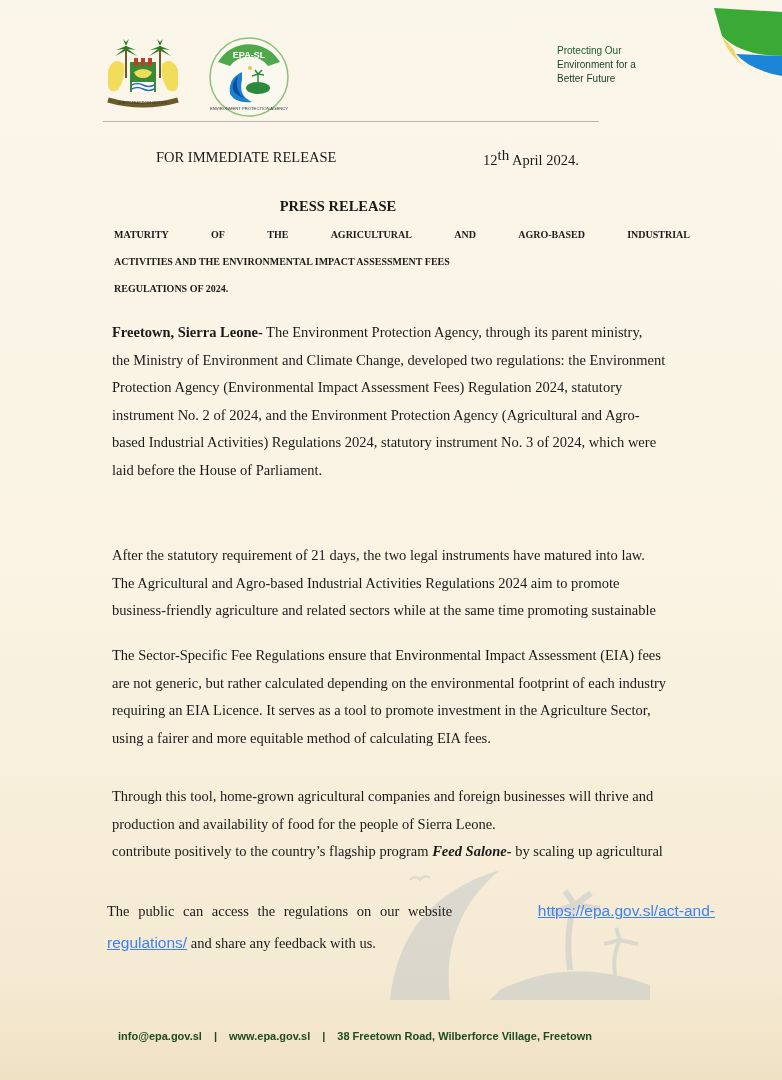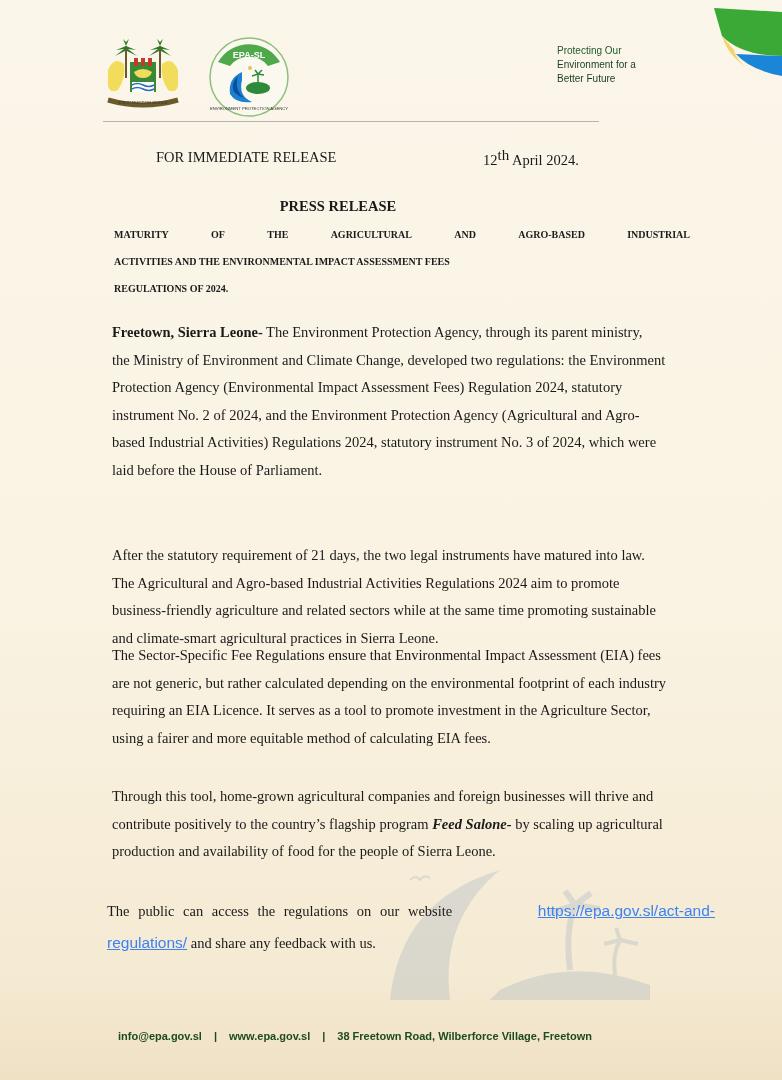--- a/index.html
+++ b/index.html
@@ -119,34 +119,33 @@
   <span class="line">Protection Agency (Environmental Impact Assessment Fees) Regulation 2024, statutory</span>
   <span class="line">instrument No. 2 of 2024, and the Environment Protection Agency (Agricultural and Agro-</span>
   <span class="line">based Industrial Activities) Regulations 2024, statutory instrument No. 3 of 2024, which were</span>
   <span class="line">laid before the House of Parliament.</span>
 </div>
 
 <div id="p2" class="abs para">
   <span class="line">After the statutory requirement of 21 days, the two legal instruments have matured into law.</span>
   <span class="line">The Agricultural and Agro-based Industrial Activities Regulations 2024 aim to promote</span>
   <span class="line">business-friendly agriculture and related sectors while at the same time promoting sustainable</span>
-  <span class="line">and climate-smart agricultural practices in Sierra Leone.</span>
 </div>
 
 <div id="p3" class="abs para">
   <span class="line">The Sector-Specific Fee Regulations ensure that Environmental Impact Assessment (EIA) fees</span>
   <span class="line">are not generic, but rather calculated depending on the environmental footprint of each industry</span>
   <span class="line">requiring an EIA Licence. It serves as a tool to promote investment in the Agriculture Sector,</span>
   <span class="line">using a fairer and more equitable method of calculating EIA fees.</span>
 </div>
 
 <div id="p4" class="abs para">
   <span class="line"> Through this tool, home-grown agricultural companies and foreign businesses will thrive and</span>
+  <span class="line">production and availability of food for the people of Sierra Leone.</span>
   <span class="line"><span>contribute positively to the country’s flagship program </span><span class="ital-bold">Feed Salone-</span><span> by scaling up agricultural</span></span>
-  <span class="line">production and availability of food for the people of Sierra Leone.</span>
 </div>
 
 <svg id="watermark" class="abs" viewBox="0 0 300 140">
   <path d="M20 140 Q30 40 130 10 Q70 60 80 140 Z" fill="#7f98b8"></path>
   <path d="M130 130 Q200 95 280 125 L280 140 L120 140 Z" fill="#7f98b8"></path>
   <path d="M200 110 Q195 70 205 45 M205 45 l-25 8 M205 45 l25 4 M205 45 l-10 -14 M205 45 l16 -12" stroke="#7f98b8" stroke-width="6" fill="none"></path>
   <path d="M245 115 Q242 95 250 80 M250 80 l-16 4 M250 80 l18 4 M250 80 l-4 -12" stroke="#7f98b8" stroke-width="4" fill="none"></path>
   <path d="M40 20 q6 -6 10 0 q4 -6 10 -2" stroke="#7f98b8" stroke-width="2" fill="none"></path>
 </svg>
 

